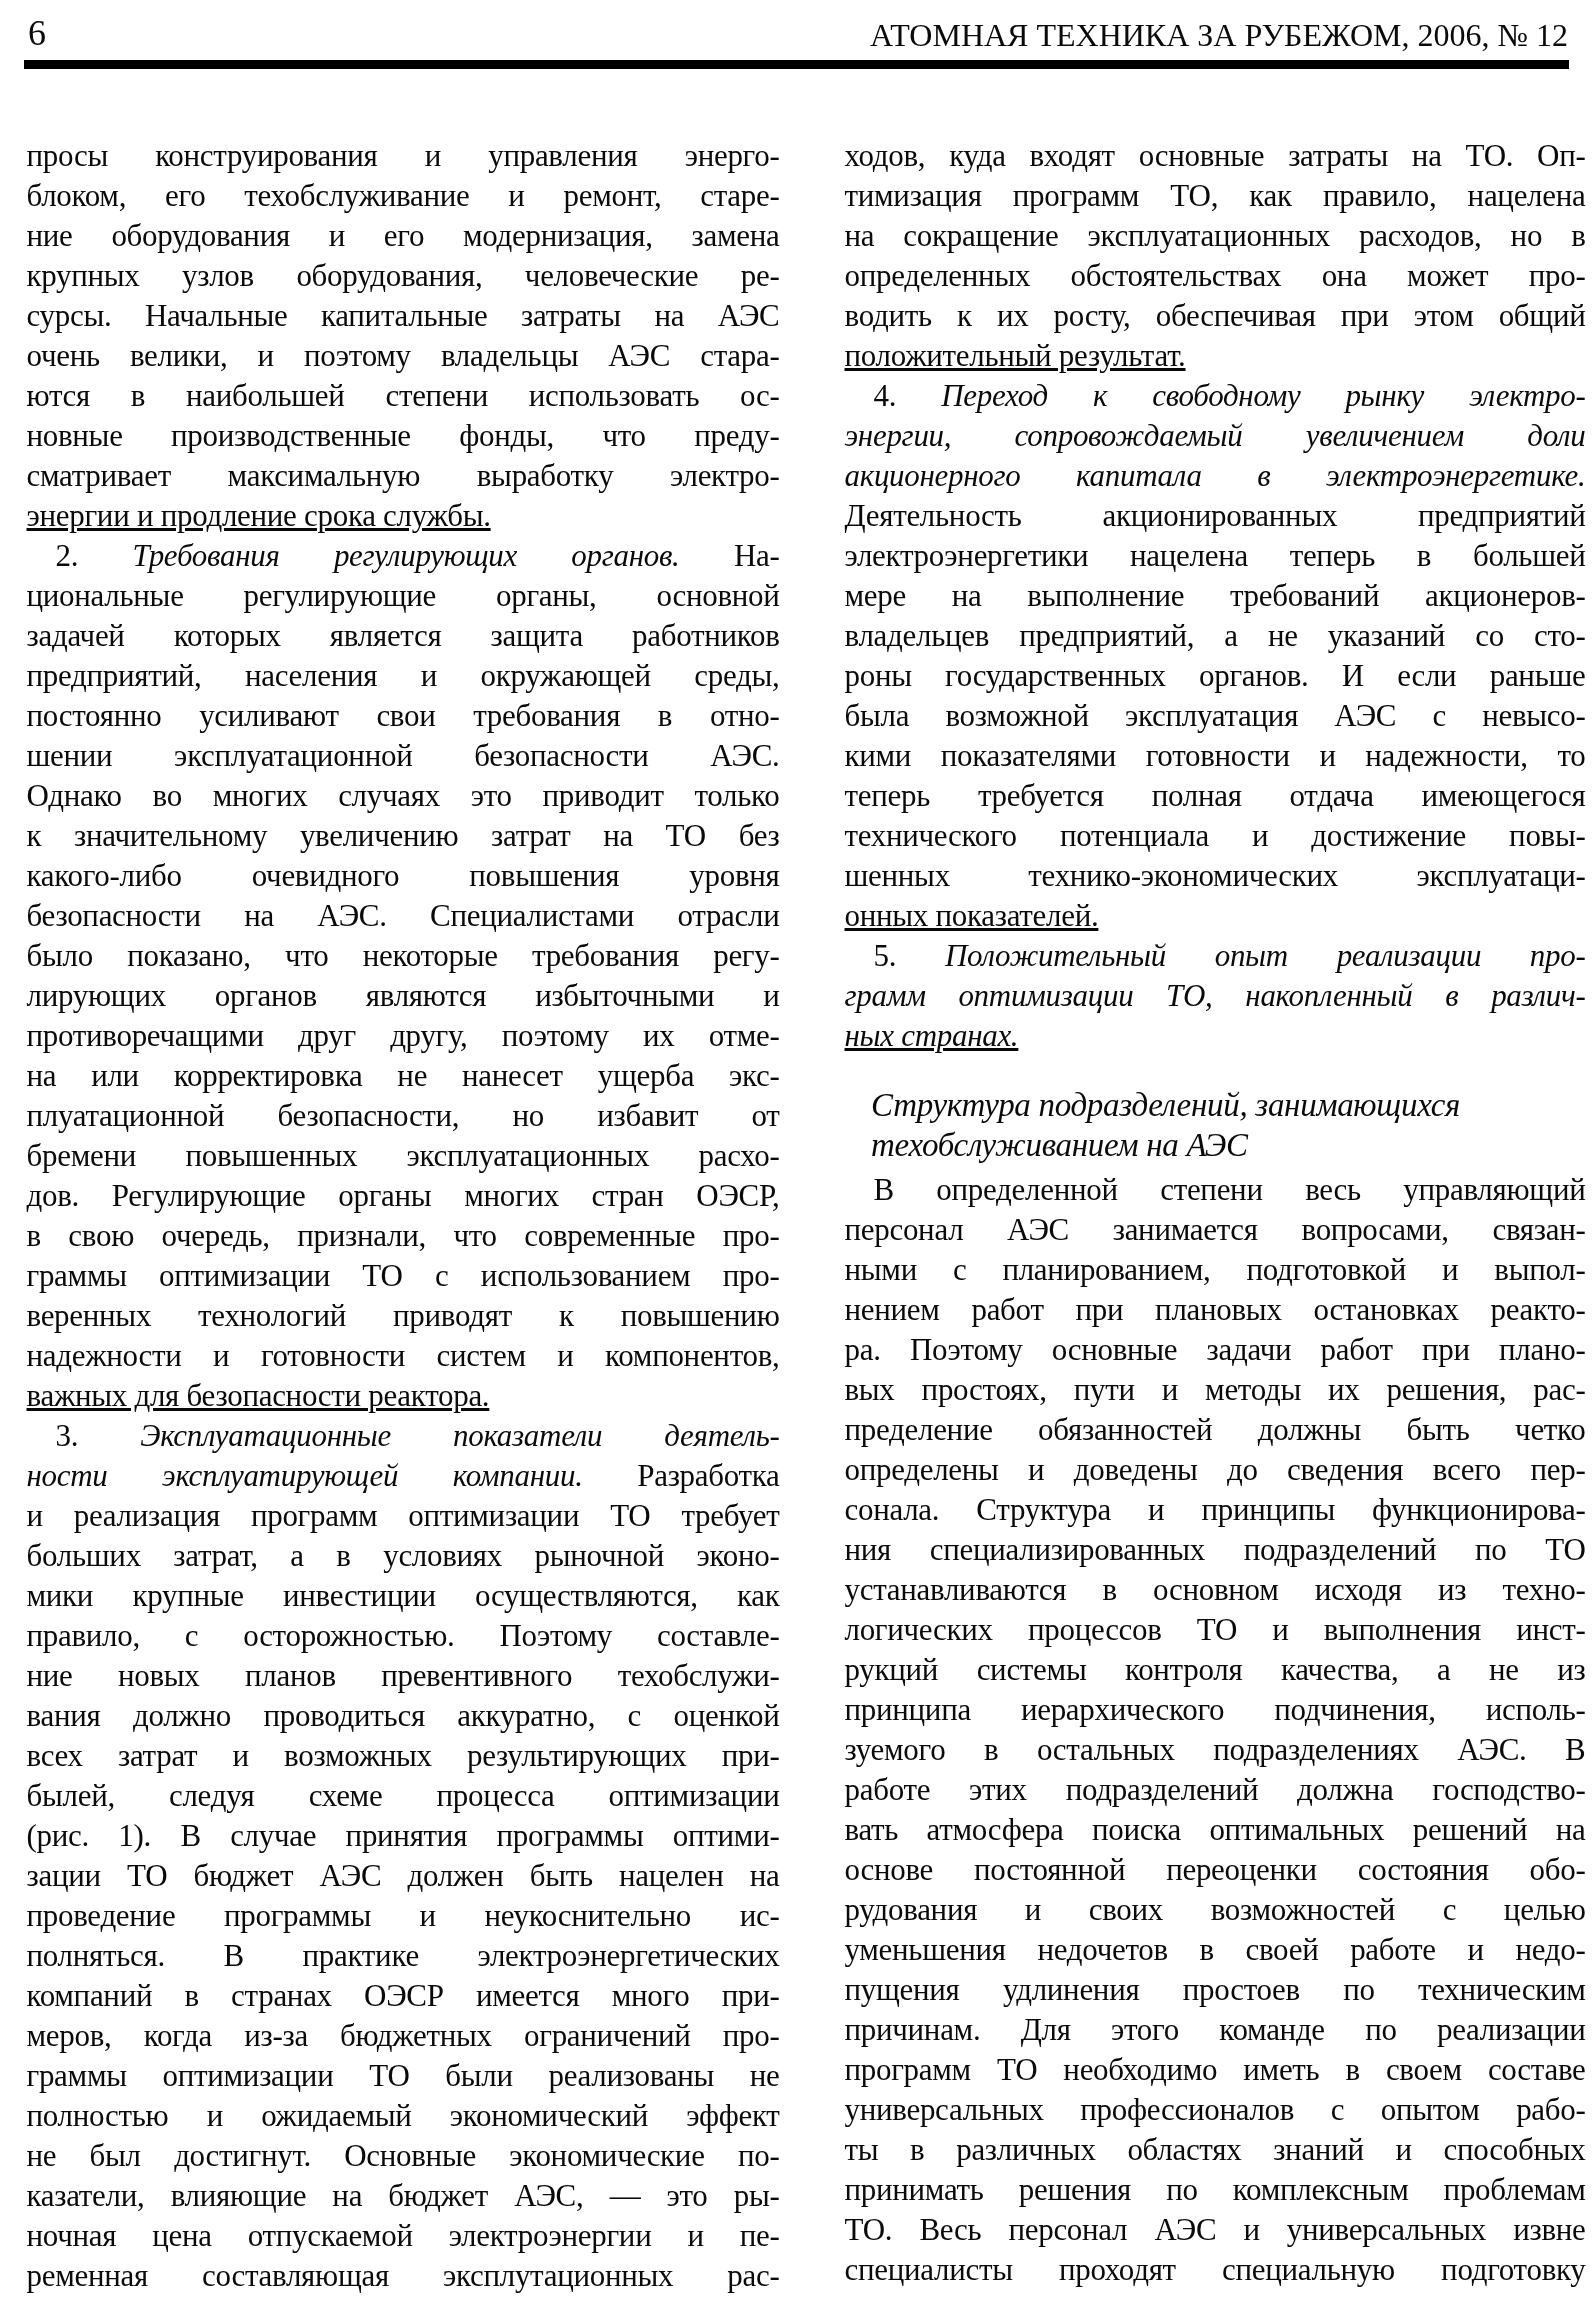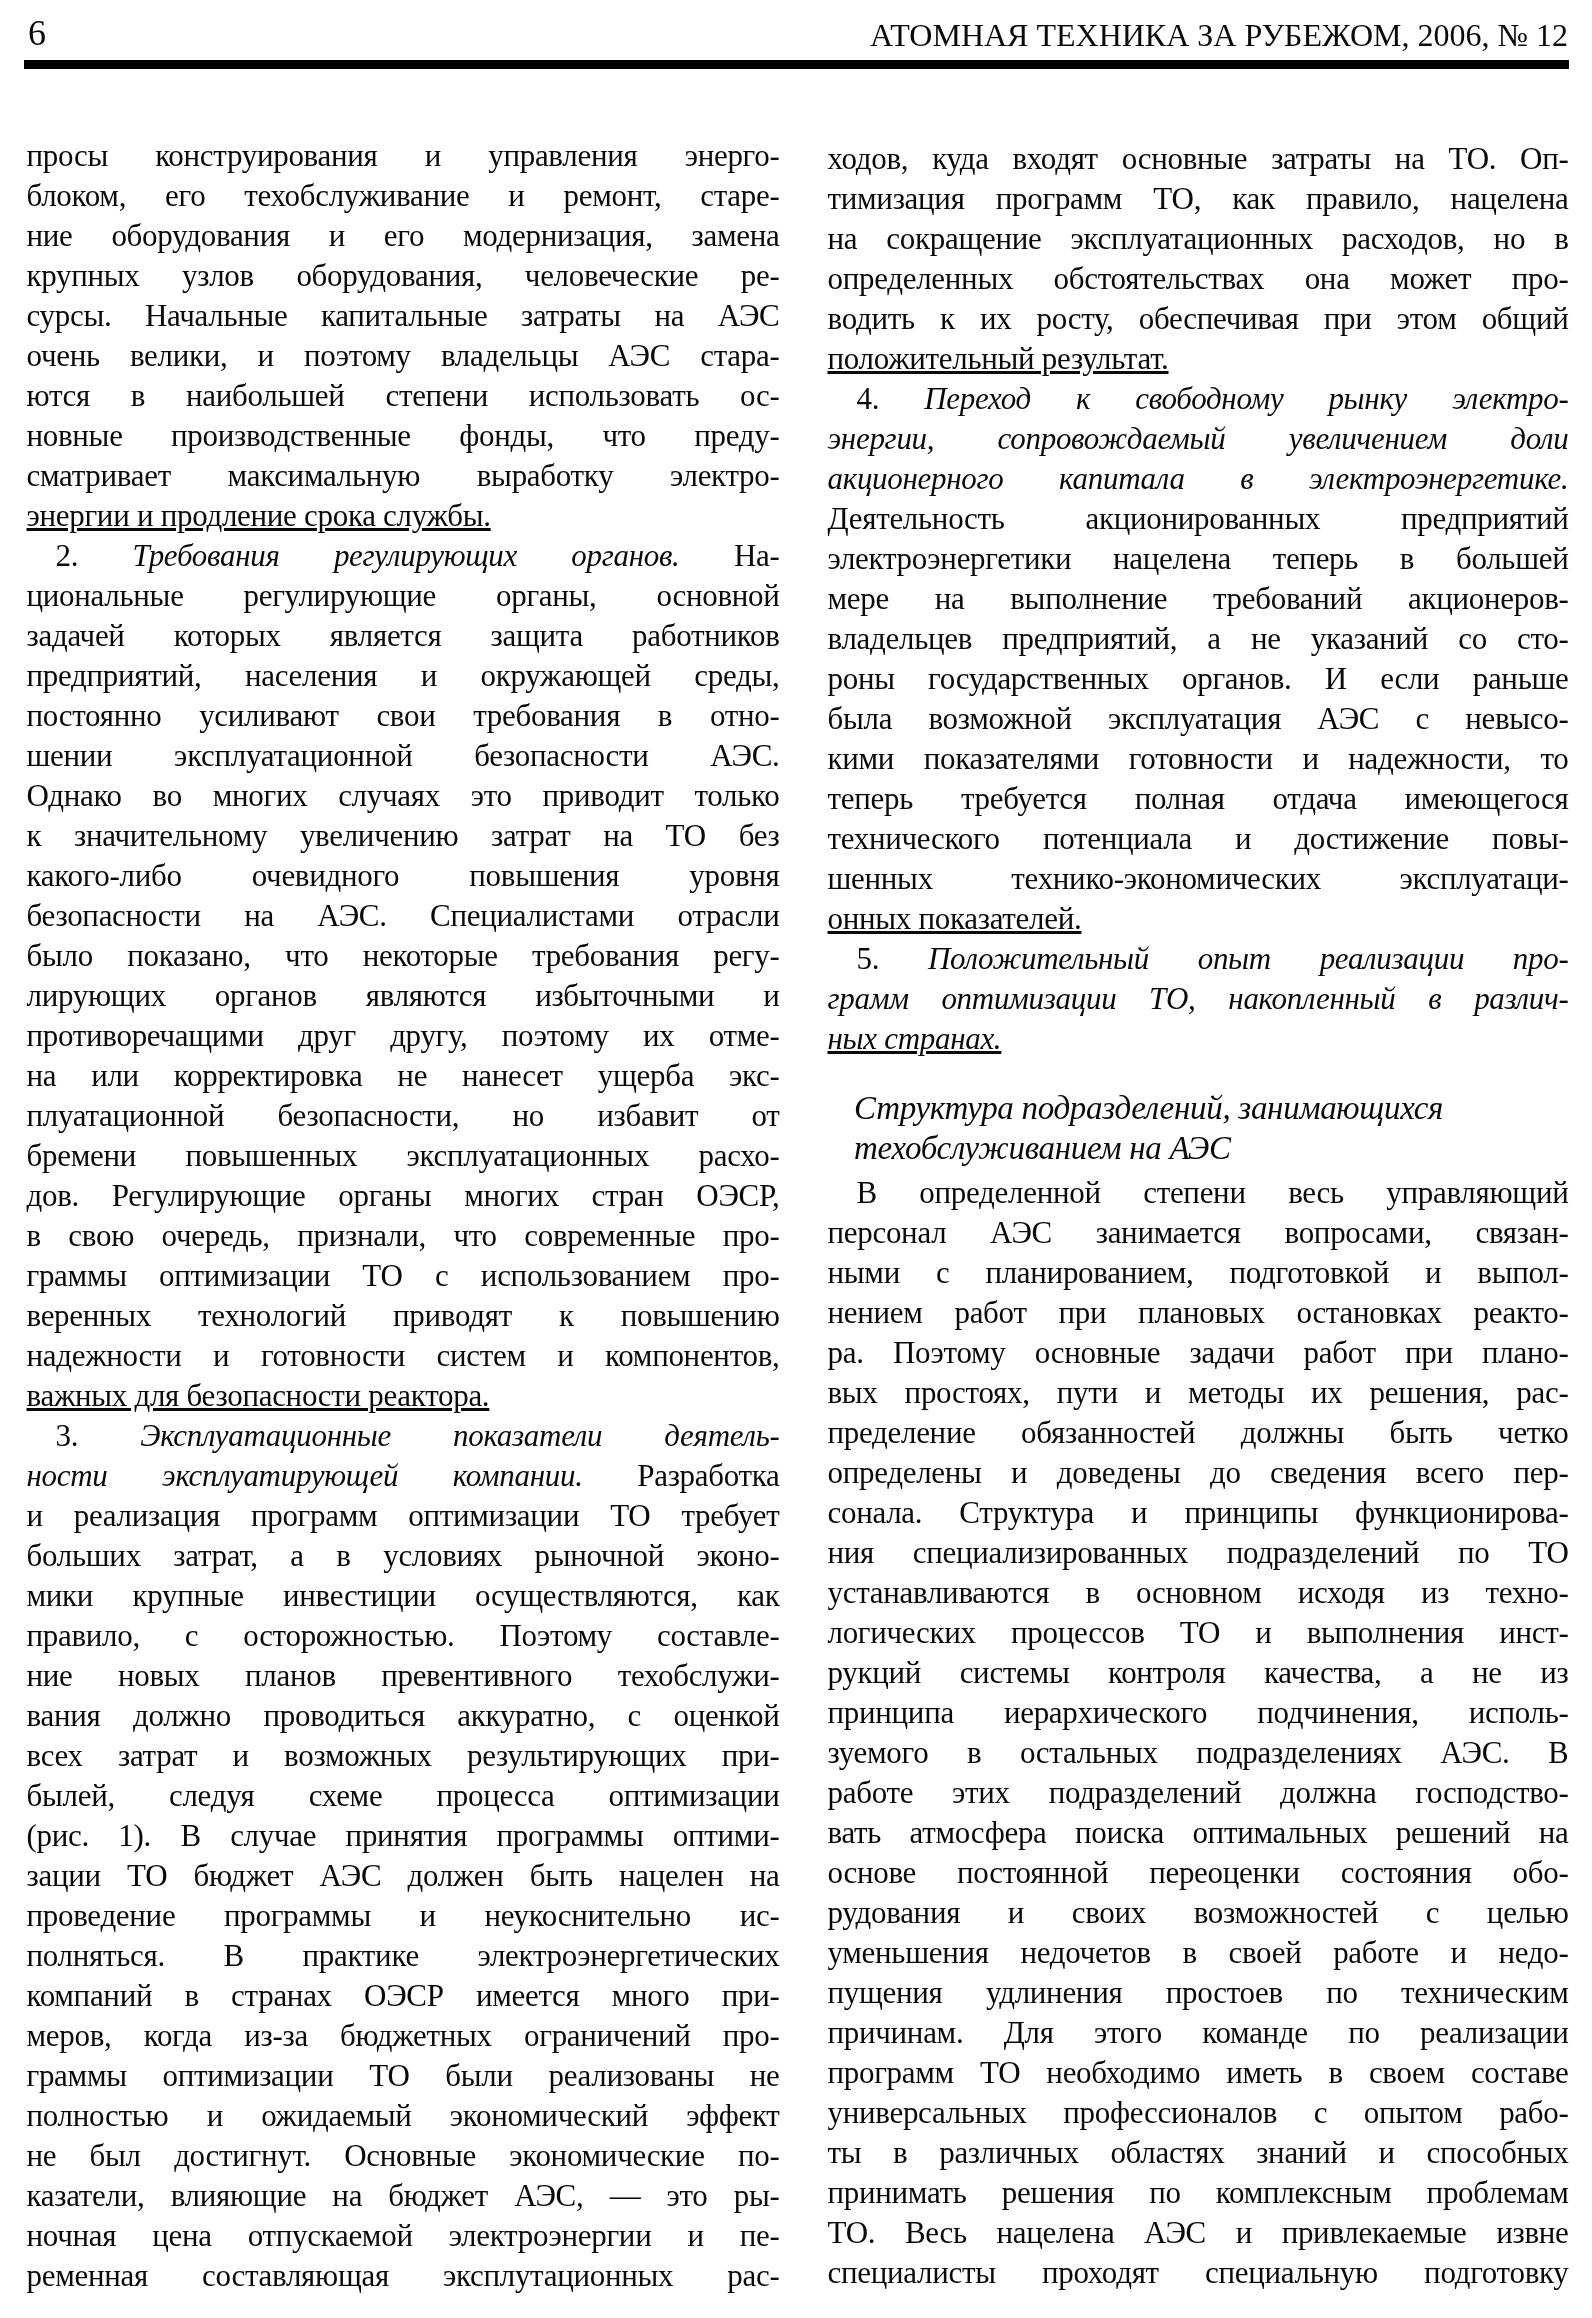--- a/index.html
+++ b/index.html
@@ -19,21 +19,21 @@
     position:absolute;right:24px;top:18.6px;
     font-size:32px;line-height:1;
     letter-spacing:0px;white-space:nowrap;
   }
   .rule{
     position:absolute;left:24px;right:22.6px;top:60px;height:8.6px;
     background:#000;
   }
   .columns{
     position:absolute;top:136px;left:26.5px;
-    display:flex;gap:48px;align-items:center;
+    display:flex;gap:65px;
   }
   .col{display:block;}
   .col-left{width:753px;}
   .col-right{width:741px;}
   .line{
     font-size:31px;
     line-height:40px;
     min-height:40px;
     text-align:justify;
     text-align-last:justify;
@@ -159,18 +159,18 @@
         <div class="line"><span>вать атмосфера поиска оптимальных решений на</span></div>
         <div class="line"><span>основе постоянной переоценки состояния обо-</span></div>
         <div class="line"><span>рудования и своих возможностей с целью</span></div>
         <div class="line"><span>уменьшения недочетов в своей работе и недо-</span></div>
         <div class="line"><span>пущения удлинения простоев по техническим</span></div>
         <div class="line"><span>причинам. Для этого команде по реализации</span></div>
         <div class="line"><span>программ ТО необходимо иметь в своем составе</span></div>
         <div class="line"><span>универсальных профессионалов с опытом рабо-</span></div>
         <div class="line"><span>ты в различных областях знаний и способных</span></div>
         <div class="line"><span>принимать решения по комплексным проблемам</span></div>
-        <div class="line"><span>ТО. Весь нацелена АЭС и привлекаемые извне</span></div>
+        <div class="line"><span>ТО. Весь персонал АЭС и универсальных извне</span></div>
         <div class="line"><span>специалисты проходят специальную подготовку</span></div>
       </section>
   </div>
 </div>
 
 
 </body></html>

